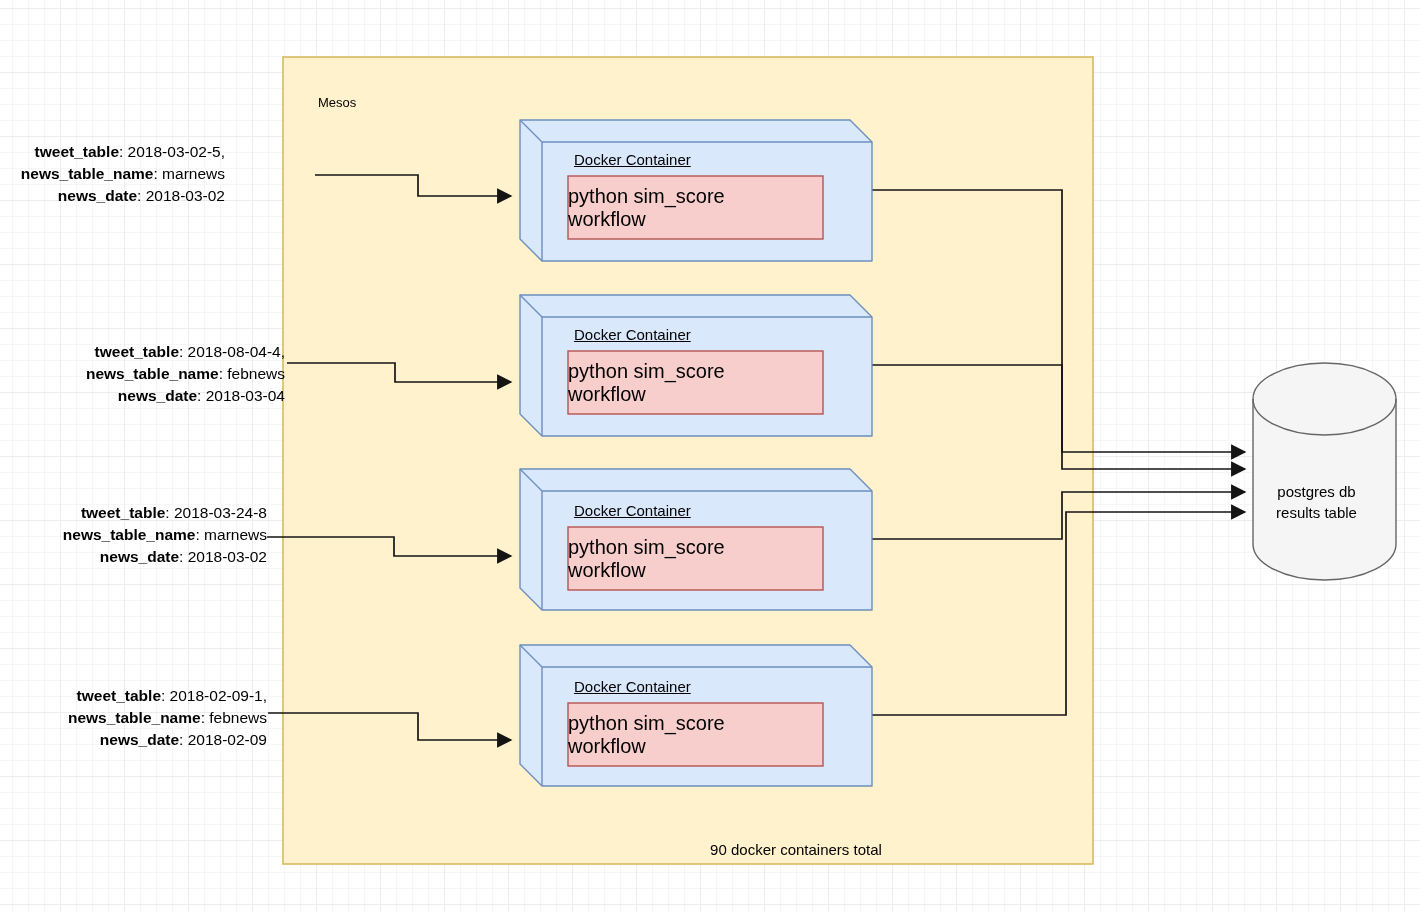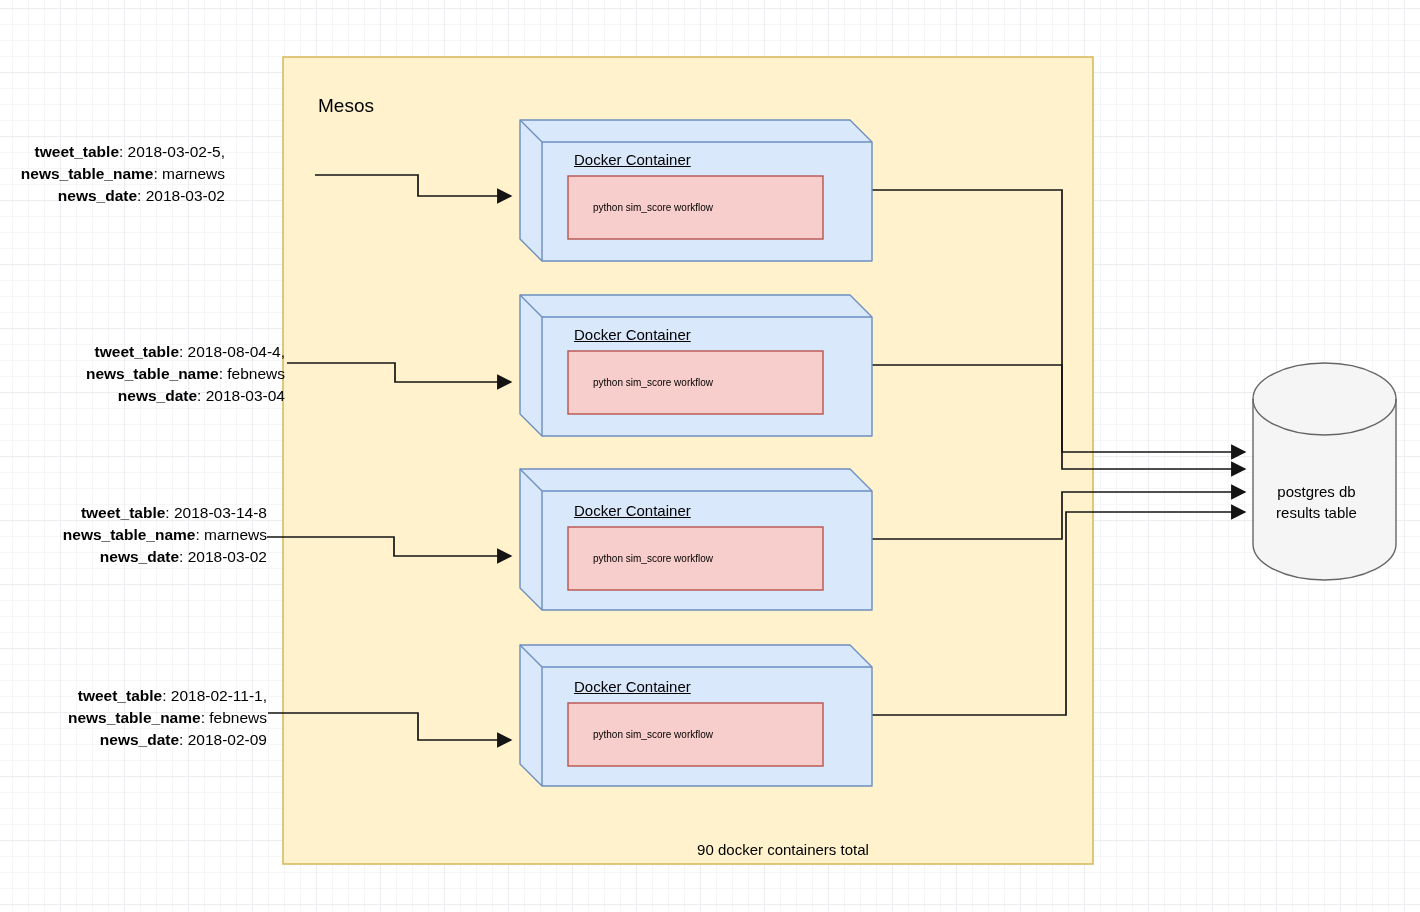--- a/index.html
+++ b/index.html
@@ -12,24 +12,24 @@
       linear-gradient(90deg, #ececf1 1px, transparent 1px),
       linear-gradient(#f6f6f9 1px, transparent 1px),
       linear-gradient(90deg, #f6f6f9 1px, transparent 1px);
     background-size:64px 64px,64px 64px,16px 16px,16px 16px;
     background-position:-4px 8px,-4px 8px,12px 8px,12px 8px;
   }
   svg.layer{position:absolute;left:0;top:0;z-index:1;}
   .txt{position:absolute;z-index:2;}
   .input-label{width:275px;text-align:right;font-size:15.5px;line-height:22px;}
   .input-label b{font-weight:bold;}
-  .mesos-label{left:318px;top:95px;font-size:19px;}
-  .mesos-footer{left:279px;top:841px;width:940px;text-align:center;font-size:15px;padding-left:34px;}
+  .mesos-label{left:318px;top:95px;font-size:13px;}
+  .mesos-footer{left:292px;top:841px;width:940px;text-align:center;font-size:15px;padding-left:34px;}
   .cube-title{left:574px;width:260px;font-size:15px;text-decoration:underline;}
-  .wf-label{left:548px;width:210px;height:63px;display:flex;align-items:center;justify-content:center;font-size:10px;}
+  .wf-label{left:568px;width:210px;height:63px;display:flex;align-items:center;justify-content:center;font-size:20px;}
   .db-label{left:1253px;top:481px;width:127px;text-align:center;font-size:15px;line-height:21px;}
   
   .mesos-rect{fill:#FFF2CC;stroke:#D6B656;stroke-width:1.5;}
   .cube{fill:#DAE8FC;stroke:#6C8EBF;stroke-width:1.4;stroke-linejoin:round;}
   .cube-inner{fill:none;stroke:#6C8EBF;stroke-width:1.4;stroke-linejoin:round;}
   .wf-rect{fill:#F8CECC;stroke:#B85450;stroke-width:1.4;}
   .cyl{fill:#F5F5F5;stroke:#666666;stroke-width:1.4;}
   .cyl-rim{fill:none;stroke:#666666;stroke-width:1.4;}
   .arrow{fill:none;stroke:#141414;stroke-width:1.7;}
 </style>
@@ -94,26 +94,26 @@
     <div><b>tweet_table</b><span>: 2018-03-02-5,</span></div>
     <div><b>news_table_name</b><span>: marnews</span></div>
     <div><b>news_date</b><span>: 2018-03-02</span></div>
   </div>
   <div class="txt input-label" style="right:1135px;top:341px;">
     <div><b>tweet_table</b><span>: 2018-08-04-4,</span></div>
     <div><b>news_table_name</b><span>: febnews</span></div>
     <div><b>news_date</b><span>: 2018-03-04</span></div>
   </div>
   <div class="txt input-label" style="right:1153px;top:502px;">
-    <div><b>tweet_table</b><span>: 2018-03-14-8</span></div>
+    <div><b>tweet_table</b><span>: 2018-03-24-8</span></div>
     <div><b>news_table_name</b><span>: marnews</span></div>
     <div><b>news_date</b><span>: 2018-03-02</span></div>
   </div>
   <div class="txt input-label" style="right:1153px;top:685px;">
-    <div><b>tweet_table</b><span>: 2018-02-11-1,</span></div>
+    <div><b>tweet_table</b><span>: 2018-02-09-1,</span></div>
     <div><b>news_table_name</b><span>: febnews</span></div>
     <div><b>news_date</b><span>: 2018-02-09</span></div>
   </div>
 
   <div class="txt cube-title" style="top:151px;">Docker Container</div>
   <div class="txt wf-label" style="top:176px;">python sim_score workflow</div>
 
   <div class="txt cube-title" style="top:326px;">Docker Container</div>
   <div class="txt wf-label" style="top:351px;">python sim_score workflow</div>
 

